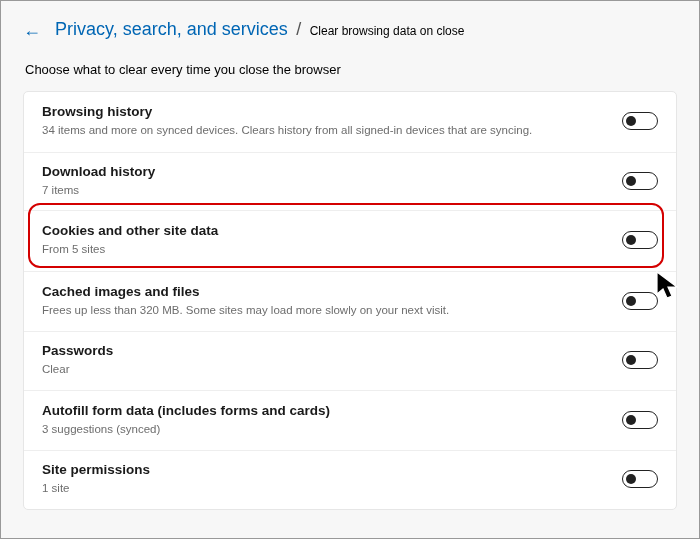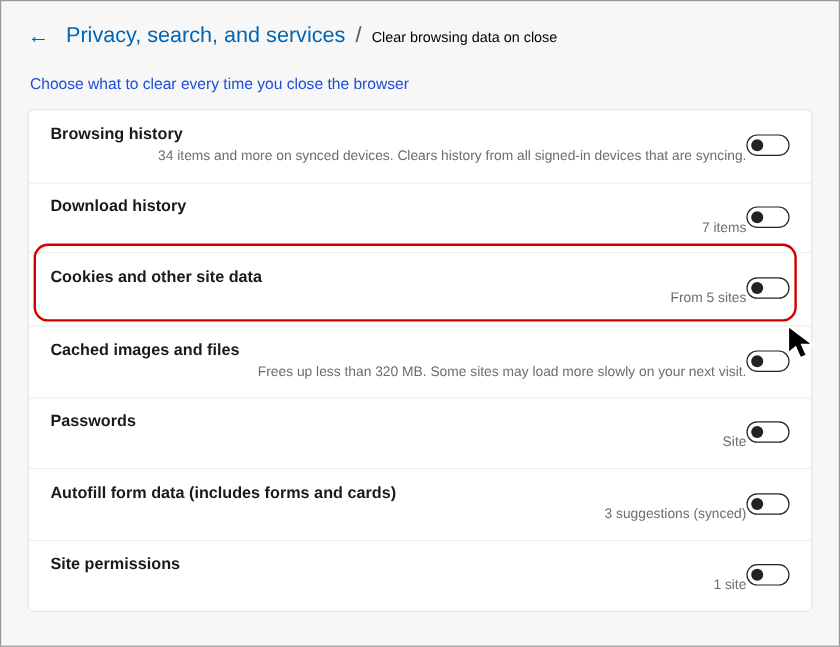--- a/index.html
+++ b/index.html
@@ -39,21 +39,21 @@
       font-weight: 400;
       margin: 0 4px;
     }
     .crumb-current {
       color: #000000;
       font-weight: 400;
       font-size: 12px;
     }
     .intro {
       font-size: 13px;
-      color: #1d4ed8;
+      color: #000000;
       margin-bottom: 14px;
       padding-left: 2px;
     }
     .settings-list {
       border: 1px solid #e6e6e6;
       border-radius: 5px;
       background: #fff;
       overflow: hidden;
     }
     .setting-row {
@@ -71,21 +71,20 @@
     .setting-title {
       font-size: 13.5px;
       font-weight: 600;
       color: #1a1a1a;
       margin-bottom: 4px;
     }
     .setting-sub {
       font-size: 11.5px;
       color: #6d6d6d;
       line-height: 1.35;
-      text-align: right;
     }
     .toggle {
       width: 36px;
       height: 18px;
       border: 1.5px solid #222;
       border-radius: 10px;
       position: relative;
       background: #fff;
       cursor: pointer;
       flex-shrink: 0;
@@ -173,21 +172,21 @@
         <div class="setting-sub">Frees up less than 320 MB. Some sites may load more slowly on your next visit.</div>
       </div>
       <div class="toggle">
           <div class="knob"></div>
         </div>
     </div>
 
     <div class="setting-row tight">
       <div class="setting-text">
         <div class="setting-title">Passwords</div>
-        <div class="setting-sub">Site</div>
+        <div class="setting-sub">Clear</div>
       </div>
       <div class="toggle">
           <div class="knob"></div>
         </div>
     </div>
 
     <div class="setting-row">
       <div class="setting-text">
         <div class="setting-title">Autofill form data (includes forms and cards)</div>
         <div class="setting-sub">3 suggestions (synced)</div>

